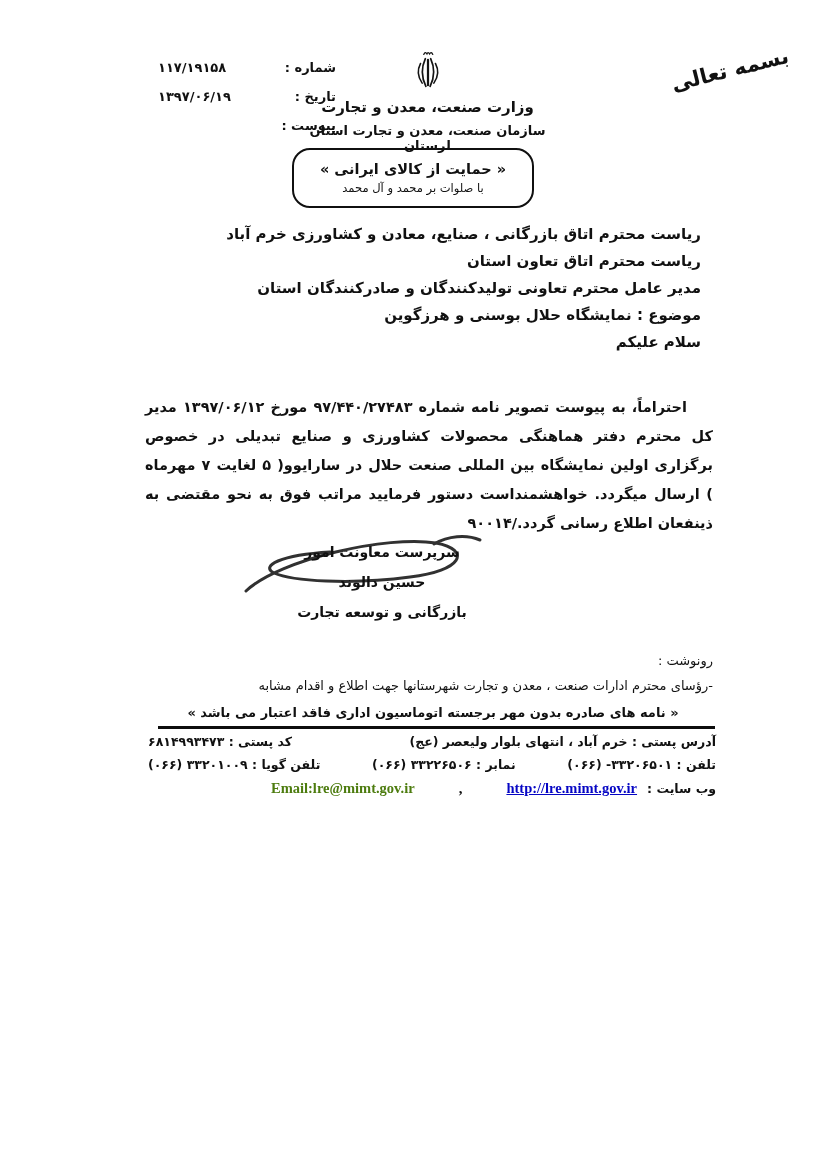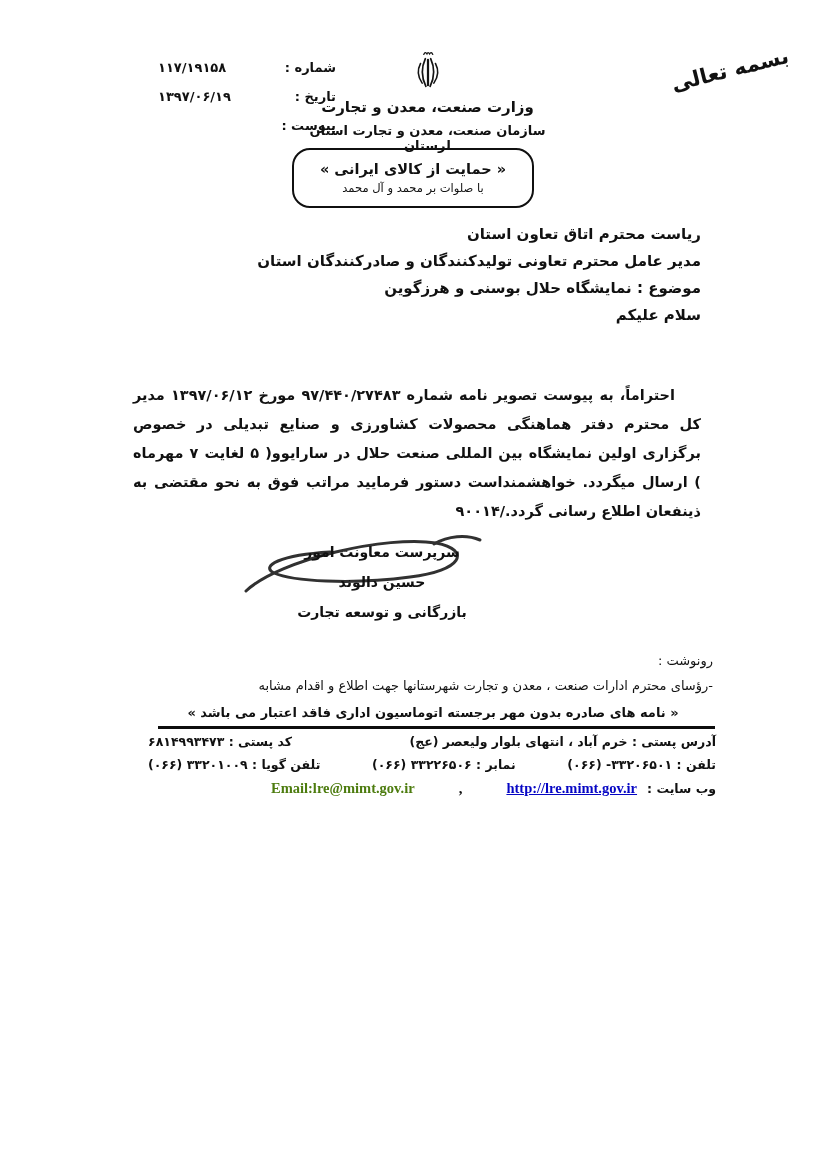--- a/index.html
+++ b/index.html
@@ -31,21 +31,21 @@
   }
   .slogan-main{font-size:14.5px;font-weight:bold;}
   .slogan-sub{font-size:11.5px;font-weight:normal;}
   
   .recipients{
     position:absolute;left:135px;top:221px;width:566px;
     font-size:15px;font-weight:bold;line-height:27px;text-align:right;
   }
   
   .body-text{
-    position:absolute;left:133px;top:381px;width:568px;margin:0;
+    position:absolute;left:133px;top:381px;width:568px;margin:12px;
     font-size:14.5px;font-weight:bold;line-height:29px;
     text-align:justify;text-indent:26px;
   }
   
   .signature{
     position:absolute;left:262px;top:537px;width:240px;text-align:center;
     font-size:14px;font-weight:bold;line-height:30px;
   }
   .scrawl{position:absolute;left:238px;top:527px;pointer-events:none;}
   
@@ -103,20 +103,21 @@
     <div class="ministry">وزارت صنعت، معدن و تجارت</div>
     <div class="organization">سازمان صنعت، معدن و تجارت استان لرستان</div>
   </div>
 
   <div class="slogan-box">
     <div class="slogan-main">« حمایت از کالای ایرانی »</div>
     <div class="slogan-sub">با صلوات بر محمد و آل محمد</div>
   </div>
 
   <div class="recipients">
+    <div>ریاست محترم اتاق بازرگانی ، صنایع، معادن و کشاورزی خرم آباد</div>
     <div>ریاست محترم اتاق تعاون استان</div>
     <div>مدیر عامل محترم تعاونی تولیدکنندگان و صادرکنندگان استان</div>
     <div>موضوع : نمایشگاه حلال بوسنی و هرزگوین</div>
     <div>سلام علیکم</div>
   </div>
 
   <p class="body-text"><b>احتراماً،</b><span> به پیوست تصویر نامه شماره ۹۷/۴۴۰/۲۷۴۸۳ مورخ ۱۳۹۷/۰۶/۱۲ مدیر کل محترم دفتر هماهنگی محصولات کشاورزی و صنایع تبدیلی در خصوص برگزاری اولین نمایشگاه بین المللی صنعت حلال در سارایوو( ۵ لغایت ۷ مهرماه )  ارسال میگردد. خواهشمنداست دستور فرمایید مراتب فوق به نحو مقتضی به ذینفعان اطلاع رسانی گردد./۹۰۰۱۴</span></p>
 
   <svg class="scrawl" viewBox="0 0 250 84" width="250" height="84" aria-hidden="true">
     <g stroke="#1b1b1b" fill="none" stroke-width="3" stroke-linecap="round" opacity="0.9">

